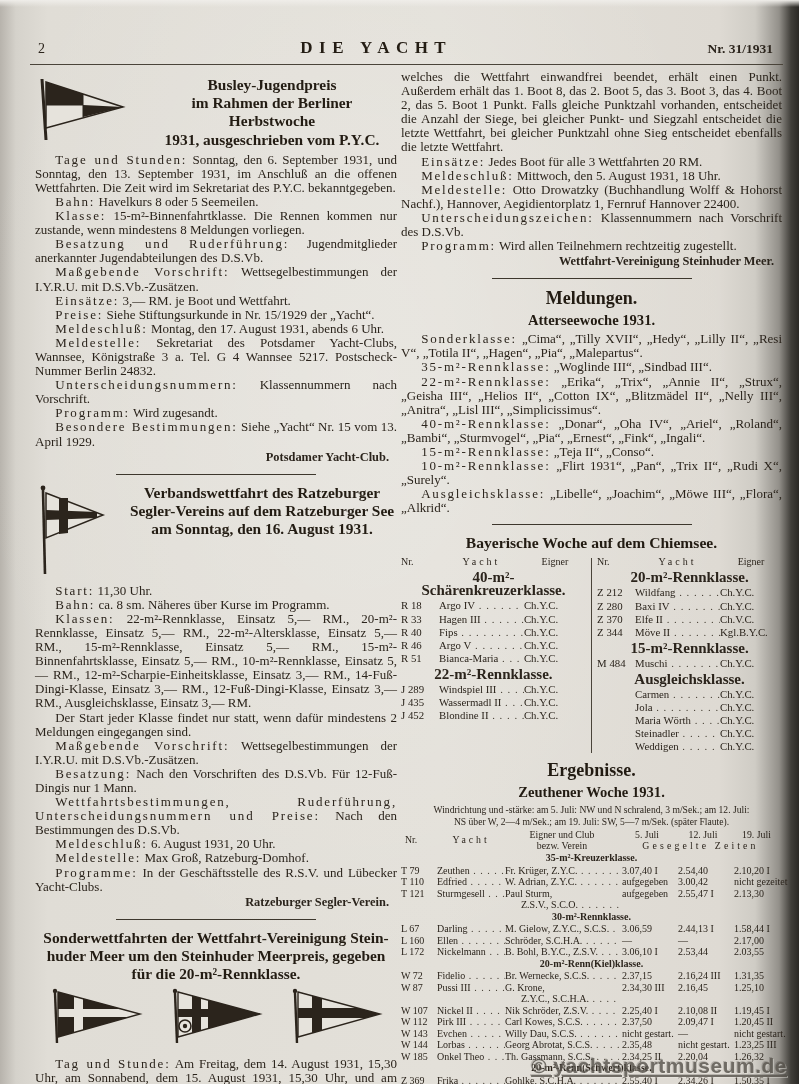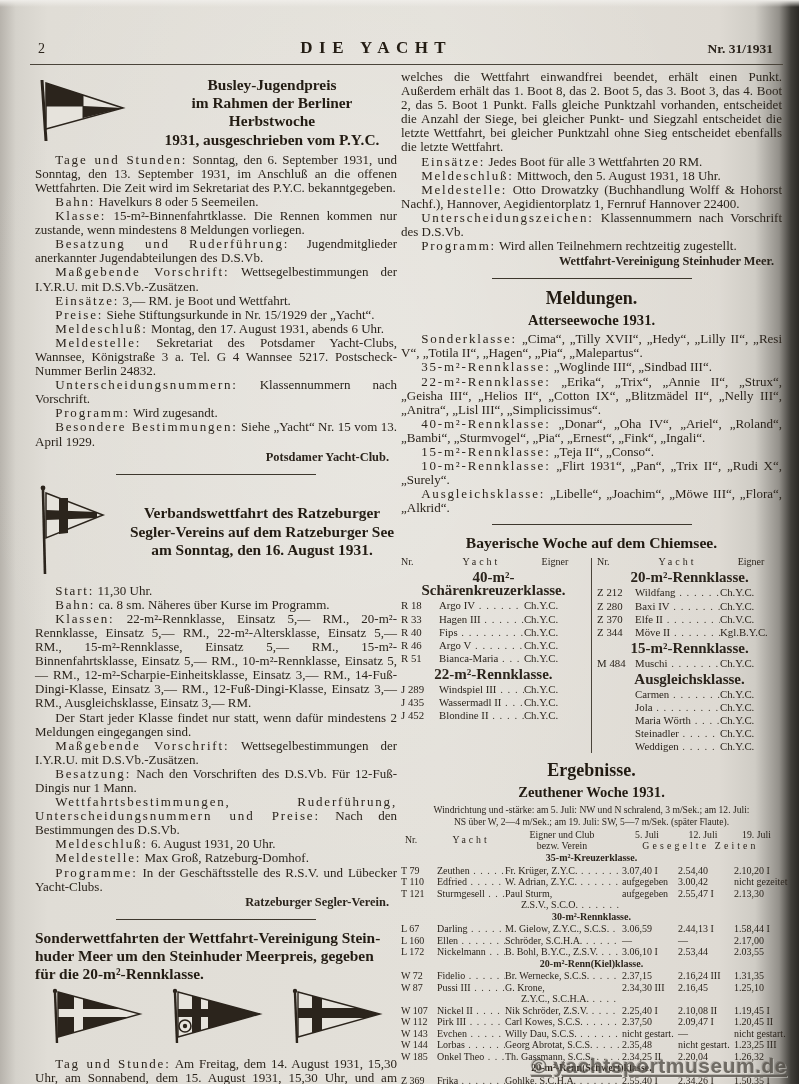--- a/index.html
+++ b/index.html
@@ -18,23 +18,23 @@
   .hrule{position:absolute;top:64px;left:30px;right:16px;border-top:1.4px solid #4a443a;}
   .col{position:absolute;top:76px;}
   .col-l{left:35px;width:362px;}
   .col-r{left:401px;width:381px;top:70px;}
   p{margin:0;}
   .para{font-size:13px;line-height:14.1px;text-align:justify;text-indent:1.55em;}
   .noind{text-indent:0;}
   .splabel{letter-spacing:.14em;}
   .sig{text-align:right;font-weight:700;font-size:12.4px;margin:1px 8px 0 0;}
   .rule-short{width:200px;border-top:1.6px solid #3d372d;margin:9px auto;}
-  .sec-head{display:flex;align-items:center;gap:20px;margin-bottom:4px;}
+  .sec-head{display:flex;align-items:flex-start;gap:20px;margin-bottom:4px;}
   .titles{flex:1;text-align:center;font-weight:700;font-size:15.4px;line-height:1.18;color:#231c13;}
-  .titles3{font-weight:700;font-size:15.4px;line-height:1.18;color:#231c13;margin-bottom:4px;}
+  .titles3{text-align:center;font-weight:700;font-size:15.4px;line-height:1.18;color:#231c13;margin-bottom:4px;}
   .flagbox{flex:0 0 auto;}
   .flagrow{display:flex;justify-content:center;gap:24px;margin:4px 0 8px;}
   h2{margin:7px 0 3px;text-align:center;font-size:18px;color:#221b12;}
   h3{margin:3px 0 3px;text-align:center;font-size:14.6px;color:#221b12;}
   .bay-title{font-size:15.6px;margin:4px 0 4px;}
   .bay-wrap{display:flex;align-items:stretch;}
   .bay-half{flex:1;min-width:0;}
   .bay-div{width:1.2px;background:#4a443a;margin:2px 5px 0 5px;}
   .bay-head{display:grid;grid-template-columns:38px 1fr 62px;font-size:10px;line-height:12px;margin-bottom:1px;}
   .bh-yacht{letter-spacing:.3em;text-align:center;}

